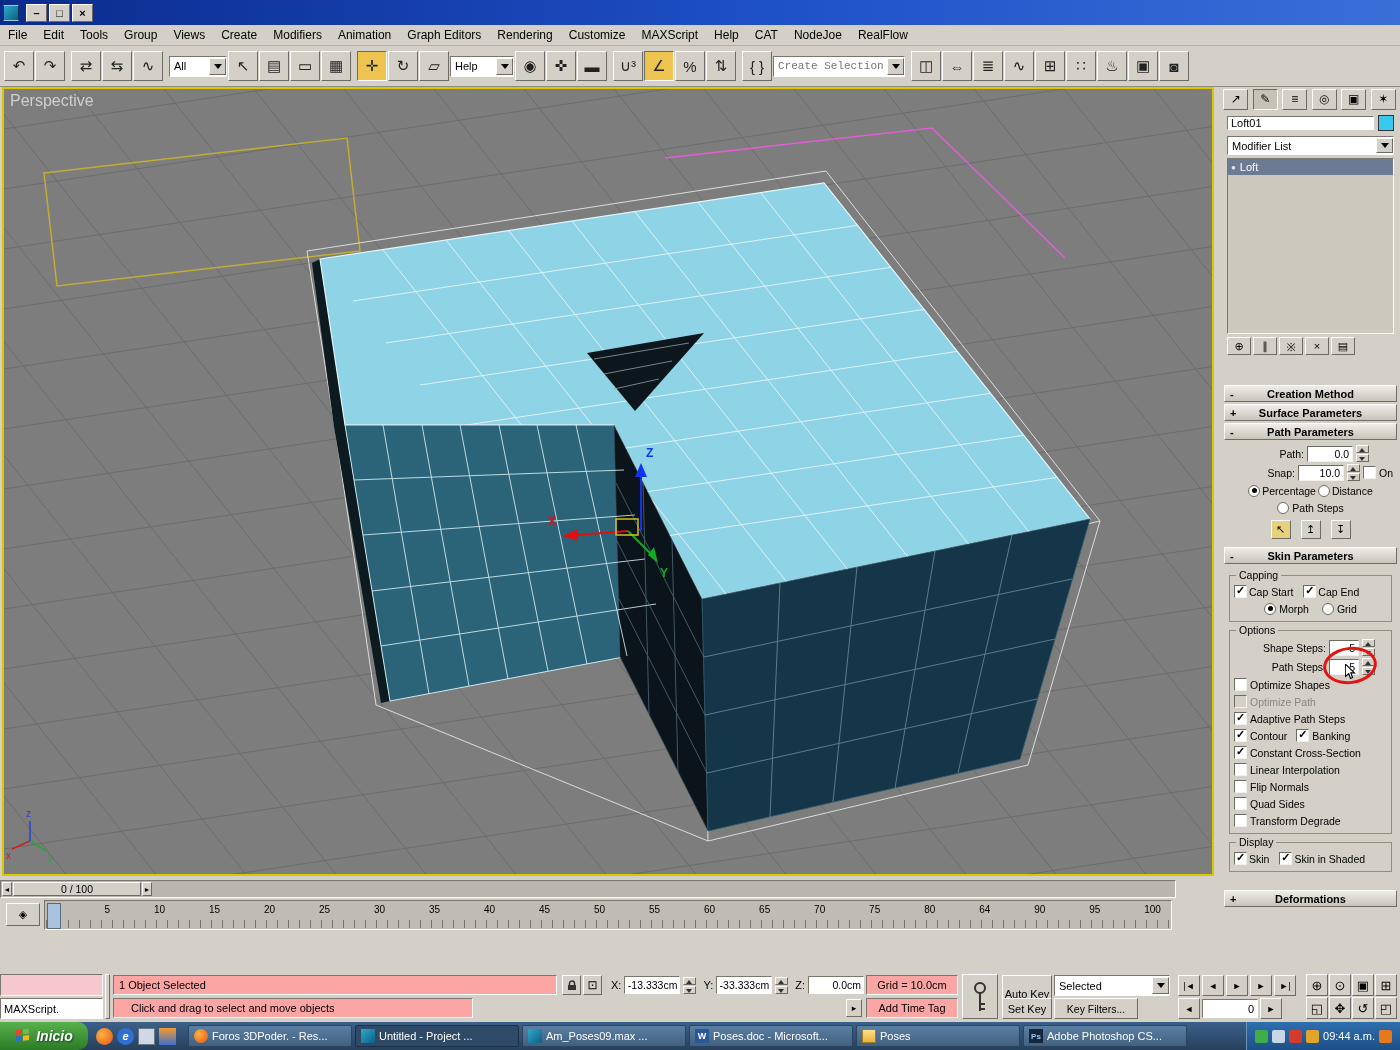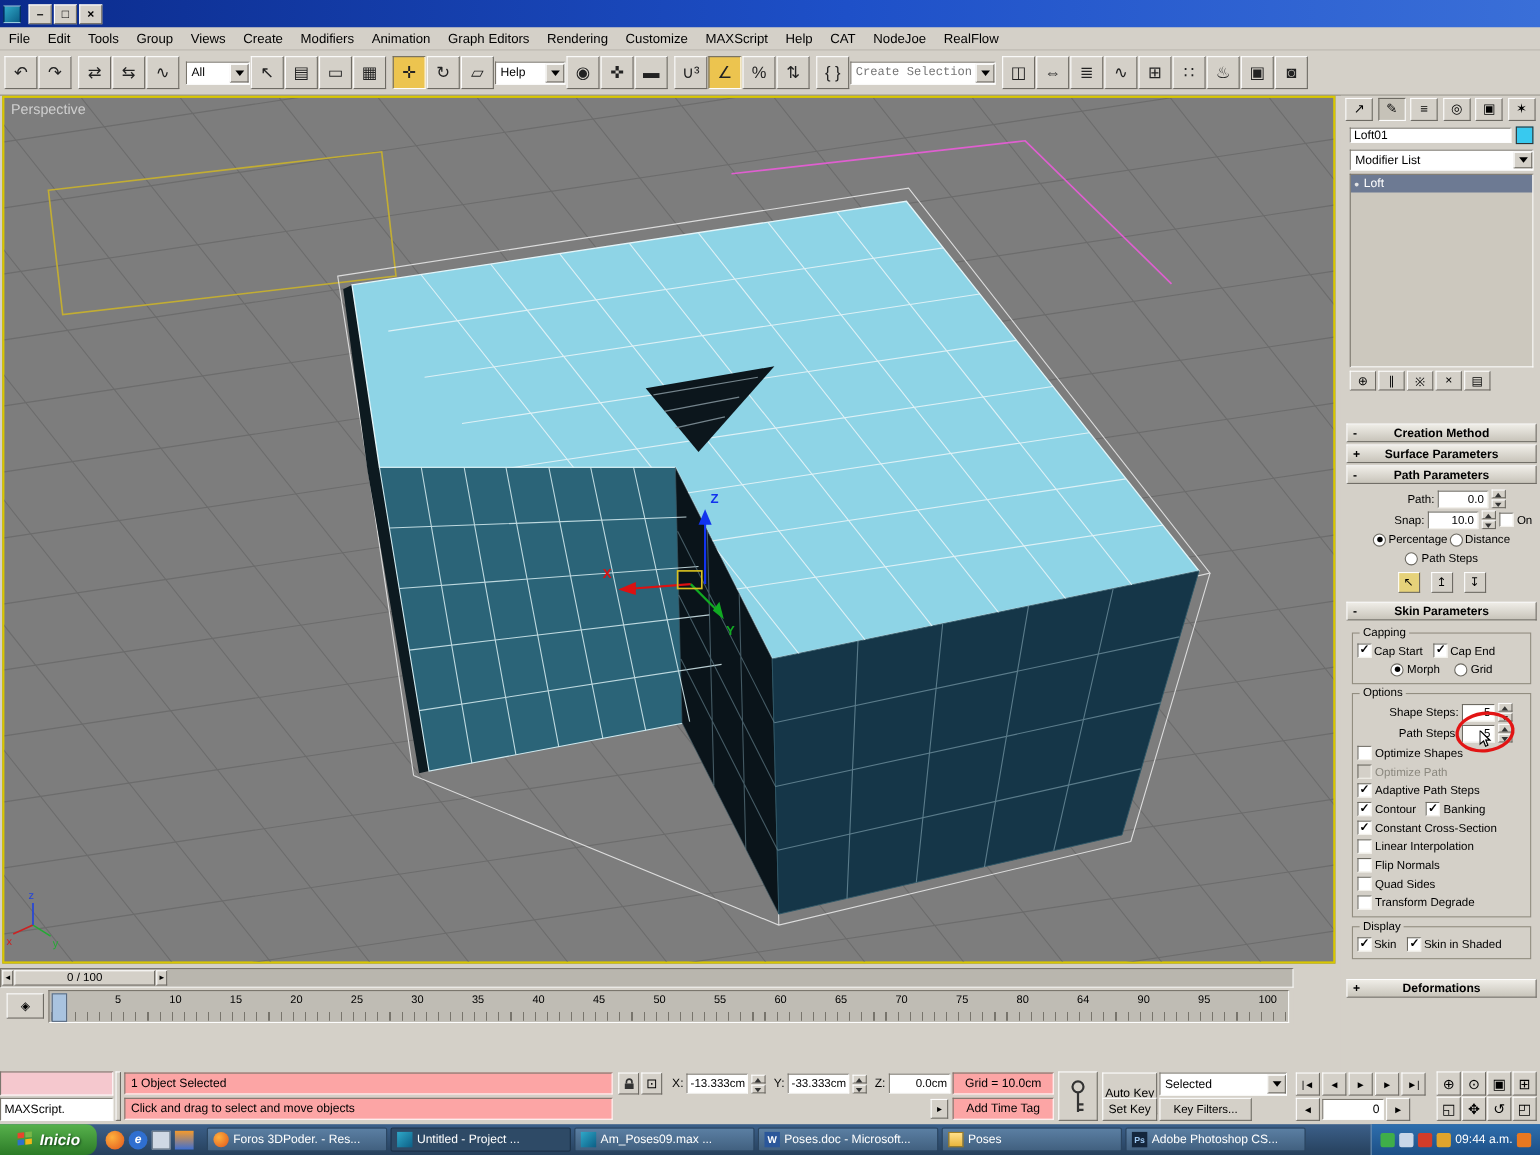--- a/index.html
+++ b/index.html
@@ -20,21 +20,21 @@
 .toolbar{position:absolute;left:0;top:46px;width:1400px;height:41px;display:flex;align-items:center;gap:1px;padding:0 4px;border-bottom:1px solid #8f8b82;background:#d4d0c8}
 .tb{width:30px;height:30px;display:flex;align-items:center;justify-content:center;font-size:15px;color:#222;flex:none}
 .tb.on{background:#ecc44f;border-color:#6e6b64 #fdfdfd #fdfdfd #6e6b64}
 .tbsep{width:4px;height:30px;flex:none}
 .combo{height:21px;background:#fff;border:1px solid;border-color:#7a766d #fdfdfd #fdfdfd #7a766d;display:flex;align-items:center;padding-left:4px;font-size:11px;flex:none}
 .combo .cbtn{margin-left:auto;width:17px;height:17px;background:#d4d0c8;border:1px solid;border-color:#fdfdfd #6e6b64 #6e6b64 #fdfdfd;display:flex;align-items:center;justify-content:center}
 .arr{width:0;height:0;border-left:4px solid transparent;border-right:4px solid transparent;border-top:5px solid #000}
 .ss-input{width:108px;height:17px;border:none;outline:none;font-size:11px;font-family:Liberation Mono, monospace}
 
 .viewport{position:absolute;left:2px;top:87px;width:1212px;height:789px;border:2px solid #d9c700;background:#7d7d7d}
-.vplabel{position:absolute;left:6px;top:3px;color:#cfcfcf;font-size:13px;z-index:2}
+.vplabel{position:absolute;left:6px;top:3px;color:#cfcfcf;font-size:16px;z-index:2}
 
 .cmdpanel{position:absolute;left:1219px;top:87px;width:181px;height:935px;background:#d4d0c8;font-size:10.5px}
 .cp-tabs{height:24px;display:flex;align-items:center;justify-content:space-around;padding:0 2px}
 .cp-tab{width:25px;height:21px;display:flex;align-items:center;justify-content:center;font-size:12px}
 .cp-tab.on{background:#c6c2b8;border-color:#6e6b64 #fdfdfd #fdfdfd #6e6b64}
 .cp-name-row{display:flex;align-items:center;gap:4px;padding:4px 6px 2px 8px}
 .cp-name{flex:1;height:14px;display:flex;align-items:center;padding:0 3px;font-size:11px}
 .cp-swatch{width:16px;height:16px;background:#38c9ef;border:1px solid #333;flex:none}
 .cp-combo{margin:3px 6px 3px 8px;height:19px;display:flex;align-items:center;padding-left:4px;font-size:11px}
 .cp-stack{margin:2px 6px 0 8px;height:176px;background:#ccc8be;border:1px solid;border-color:#7a766d #fdfdfd #fdfdfd #7a766d;overflow:hidden}
@@ -78,21 +78,21 @@
 .ruler-btn{position:absolute;left:6px;top:5px;width:34px;height:23px;display:flex;align-items:center;justify-content:center}
 .ruler-strip{position:absolute;left:44px;top:2px;width:1128px;height:30px;background:#bfbcb4;border:1px solid;border-color:#7a766d #fdfdfd #fdfdfd #7a766d;display:flex;align-items:flex-start;justify-content:space-between;padding:3px 10px 0 10px;font-size:10px}
 .ruler-ticks{position:absolute;left:1px;bottom:1px;height:8px;right:1px;background:repeating-linear-gradient(90deg,#77746c 0 1px,transparent 1px 11px)}
 .frame-marker{position:absolute;left:2px;top:2px;width:14px;height:26px;background:#a9c3df;border:1px solid #5a6b80}
 
 .status{position:absolute;left:0;top:972px;width:1400px;height:50px}
 .listener-pink{position:absolute;left:0;top:2px;width:103px;height:22px;background:#f5c8ce;border:1px solid;border-color:#7a766d #fdfdfd #fdfdfd #7a766d}
 .listener-white{position:absolute;left:0;top:26px;width:103px;height:21px;background:#fff;border:1px solid;border-color:#7a766d #fdfdfd #fdfdfd #7a766d;display:flex;align-items:center;padding-left:3px}
 .splitter{position:absolute;left:105px;top:2px;width:5px;height:45px}
 .sel-field{position:absolute;left:113px;top:3px;width:444px;height:20px;display:flex;align-items:center;padding-left:5px}
-.prompt-field{position:absolute;left:113px;top:26px;width:444px;height:20px;display:flex;align-items:center;padding-left:5px}
+.prompt-field{position:absolute;left:113px;top:26px;width:360px;height:20px;display:flex;align-items:center;padding-left:17px}
 .lock-btn{position:absolute;left:562px;top:3px;width:19px;height:20px;display:flex;align-items:center;justify-content:center}
 .abs-btn{position:absolute;left:583px;top:3px;width:19px;height:20px;display:flex;align-items:center;justify-content:center;font-size:12px}
 .coords{position:absolute;left:607px;top:3px;height:20px;display:flex;align-items:center;gap:3px}
 .coords .axl{font-size:11px;margin-left:4px}
 .cfield{width:56px;height:18px;display:flex;align-items:center;justify-content:flex-end;background:#fff;border:1px solid;border-color:#7a766d #fdfdfd #fdfdfd #7a766d;padding:0 2px;font-size:10.5px}
 .grid-field{position:absolute;left:866px;top:3px;width:92px;height:20px;display:flex;align-items:center;justify-content:center}
 .tag-icon{position:absolute;left:846px;top:27px;width:16px;height:18px;display:flex;align-items:center;justify-content:center;font-size:9px}
 .tag-field{position:absolute;left:866px;top:26px;width:92px;height:20px;display:flex;align-items:center;justify-content:center}
 .key-big{position:absolute;left:962px;top:2px;width:36px;height:45px;display:flex;align-items:center;justify-content:center}
 .akey{position:absolute;left:1002px;top:3px;width:50px;height:38px;display:flex;align-items:center;justify-content:center}

